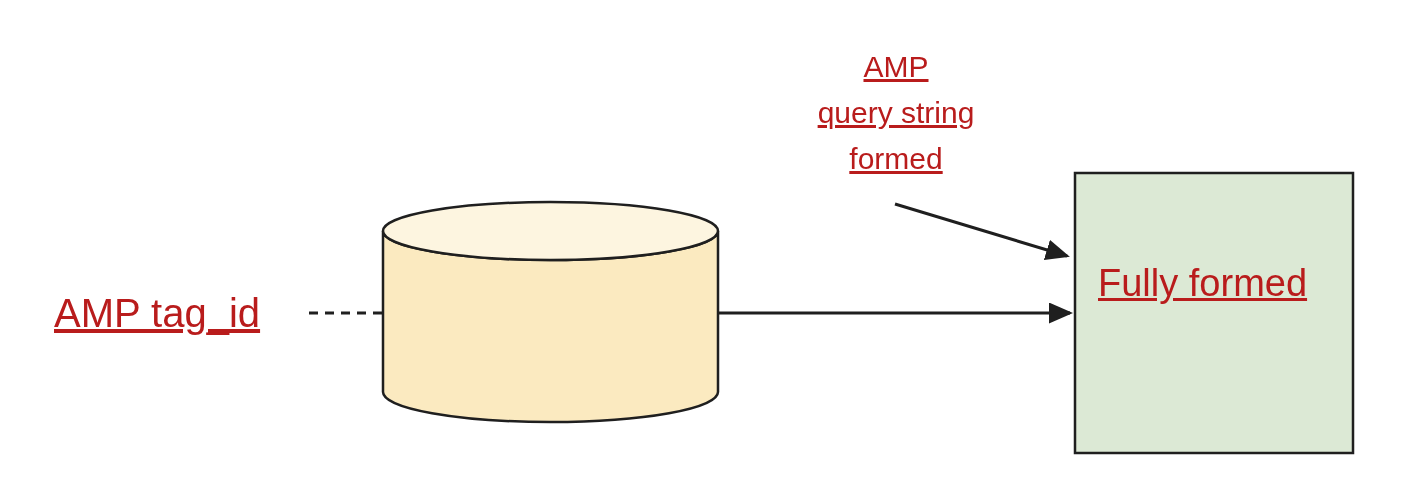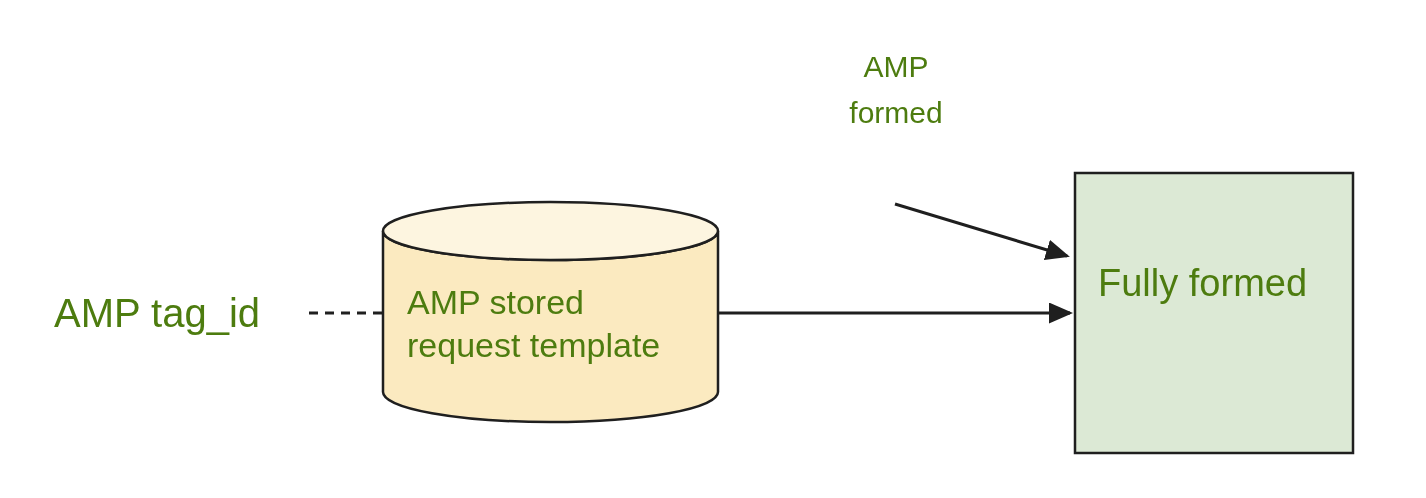--- a/index.html
+++ b/index.html
@@ -15,22 +15,23 @@
     background: #ffffff;
     overflow: hidden;
   }
   .canvas svg.layer {
     position: absolute;
     left: 0;
     top: 0;
   }
   .label {
     position: absolute;
-    color: #4d7c0f;
+    color: #b91c1c;
     white-space: nowrap;
+    text-decoration: underline;
   }
   .lbl-tagid {
     left: 54px;
     top: 290px;
     font-size: 40px;
     line-height: 46px;
   }
   .lbl-cylinder {
     left: 407px;
     top: 281px;
@@ -87,27 +88,24 @@
       <ellipse class="shape-stroke" cx="550.5" cy="231" rx="167.5" ry="29" fill="#fdf5e0"></ellipse>
     </g>
 
     <rect class="shape-stroke" x="1075" y="173" width="278" height="280" fill="#dce9d5"></rect>
   </svg>
 
   <div class="label lbl-tagid">
     <div>AMP tag_id</div>
   </div>
 
-  <div class="label lbl-cylinder">
-    <div>AMP stored</div>
-    <div>request template</div>
-  </div>
 
   <div class="label lbl-params">
     <div>AMP</div>
+    <div>query string</div>
     <div>formed</div>
   </div>
 
   <div class="label lbl-ortb">
     <div>Fully formed</div>
   </div>
 
 </div>
 
 </body></html>

